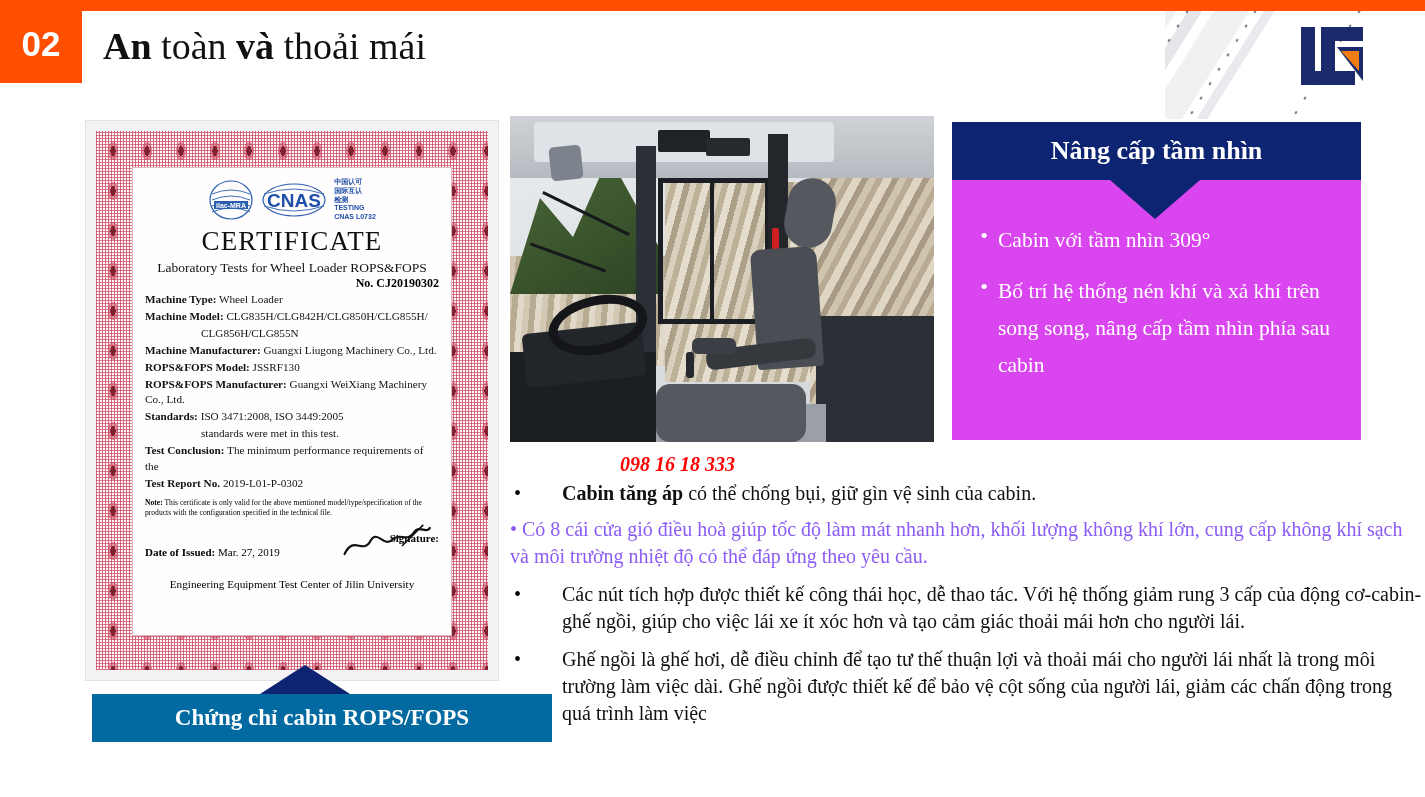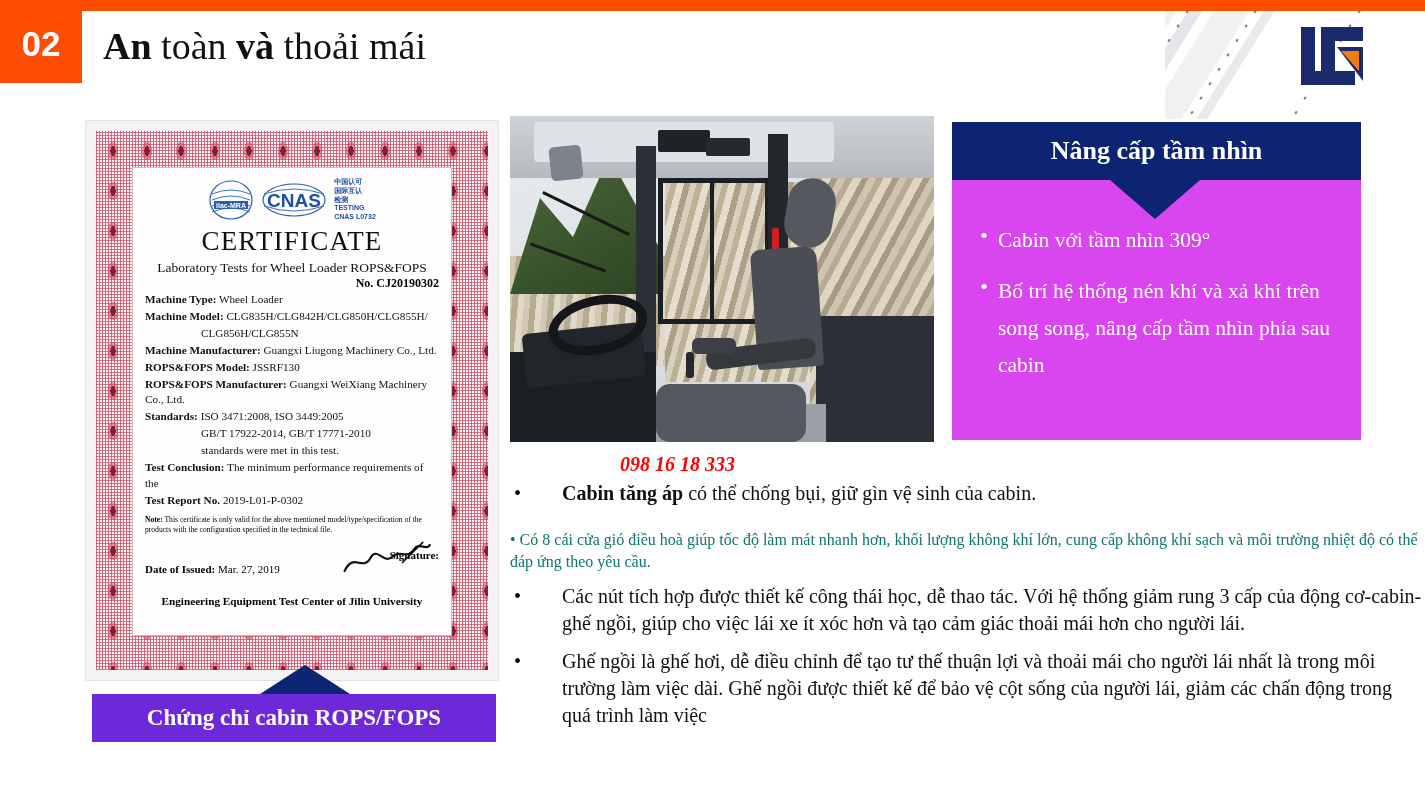--- a/index.html
+++ b/index.html
@@ -93,26 +93,26 @@
   .cert-no { text-align:right; font-size:12px; font-weight:bold; }
   .cert-line { font-size: 11.2px; color:#111; line-height:1.42; margin-top:1px; }
   .cert-line b { font-weight: bold; }
   .cert-line.indent { padding-left: 56px; }
   .cert-note { font-size: 7.6px; line-height:1.35; margin-top:6px; }
   .cert-note b { font-weight:bold; }
   .cert-sign { text-align:right; font-size:11px; font-weight:bold; margin-top:14px; position:relative;}
   .sig-mark { position:absolute; right: 6px; top: -6px; font-family:"Liberation Serif", serif; font-size: 22px; font-style: italic; transform: rotate(-8deg); color:#111;}
   .cert-date { text-align:left; font-size:11px; margin-top:2px;}
   .cert-date b { font-weight:bold; }
-  .cert-footer { text-align:center; font-size:11.2px; font-weight:bold; margin-top:20px; }
+  .cert-footer { text-align:center; font-size:11.2px; font-weight:normal; margin-top:20px; }
 
   
   .cap-cert {
-    position: absolute; left: 92px; top: 694px; width: 404px; height: 48px;
-    background: #6d28d9;
+    position: absolute; left: 92px; top: 694px; width: 460px; height: 48px;
+    background: #0369a1;
   }
   .cap-cert .tri {
     position: absolute; left: 168px; top: -29px;
     width: 0; height: 0;
     border-left: 45px solid transparent; border-right: 45px solid transparent;
     border-bottom: 29px solid #0d2472;
   }
   .cap-cert span {
     position:absolute; left:0; top:0; width:100%; height:100%;
     display:flex; align-items:center; justify-content:center;
@@ -182,21 +182,21 @@
   .v-item { display:flex; align-items:flex-start; margin-bottom: 14px; }
   .v-dot { color:#fff; font-size:22px; line-height:1.25; width:28px; flex:0 0 28px; text-align:center; }
   .v-txt { color:#fff; font-size:21.5px; line-height:1.72; }
 
   
   .body-txt { position: absolute; left: 510px; top: 480px; width: 915px; }
   .b-row { display:flex; align-items:flex-start; }
   .b-bullet { flex: 0 0 52px; font-size: 20px; line-height: 1.35; text-align:left; padding-left: 4px;}
   .b-text { font-size: 20px; line-height: 1.35; color:#111; }
   .b-text b { font-weight: bold; }
-  .p-plain { font-size: 16px; line-height: 1.35; color:#0f766e; margin-top: 22px; }
+  .p-plain { font-size: 20px; line-height: 1.35; color:#8b5cf6; margin-top: 9px; }
   .m2 { margin-top: 11px; }
 </style>
 </head>
 <body>
 
 <div class="slide">
 
   <div class="top-strip"></div>
 
   <div class="num-badge">
@@ -254,21 +254,20 @@
       <div class="cert-no">No. CJ20190302</div>
 
       <div id="cert-fields">
           <div class="cert-line"><b>Machine Type:</b><span> Wheel Loader</span></div>
           <div class="cert-line"><b>Machine Model:</b><span> CLG835H/CLG842H/CLG850H/CLG855H/</span></div>
           <div class="cert-line indent"><span>CLG856H/CLG855N</span></div>
           <div class="cert-line"><b>Machine Manufacturer:</b><span> Guangxi Liugong Machinery Co., Ltd.</span></div>
           <div class="cert-line"><b>ROPS&amp;FOPS Model:</b><span> JSSRF130</span></div>
           <div class="cert-line"><b>ROPS&amp;FOPS Manufacturer:</b><span> Guangxi WeiXiang Machinery Co., Ltd.</span></div>
           <div class="cert-line"><b>Standards:</b><span> ISO 3471:2008, ISO 3449:2005</span></div>
-          <div class="cert-line indent"><span>GB/T 17922-2014, GB/T 17771-2010</span></div>
           <div class="cert-line indent"><span>standards were met in this test.</span></div>
           <div class="cert-line"><b>Test Conclusion:</b><span> The minimum performance requirements of the</span></div>
           <div class="cert-line"><b>Test Report No.</b><span> 2019-L01-P-0302</span></div>
         </div>
 
       <div class="cert-note">
         <b>Note:</b><span> This certificate is only valid for the above mentioned model/type/specification of the products with the configuration specified in the technical file.</span>
       </div>
 
       <div class="cert-sign">

